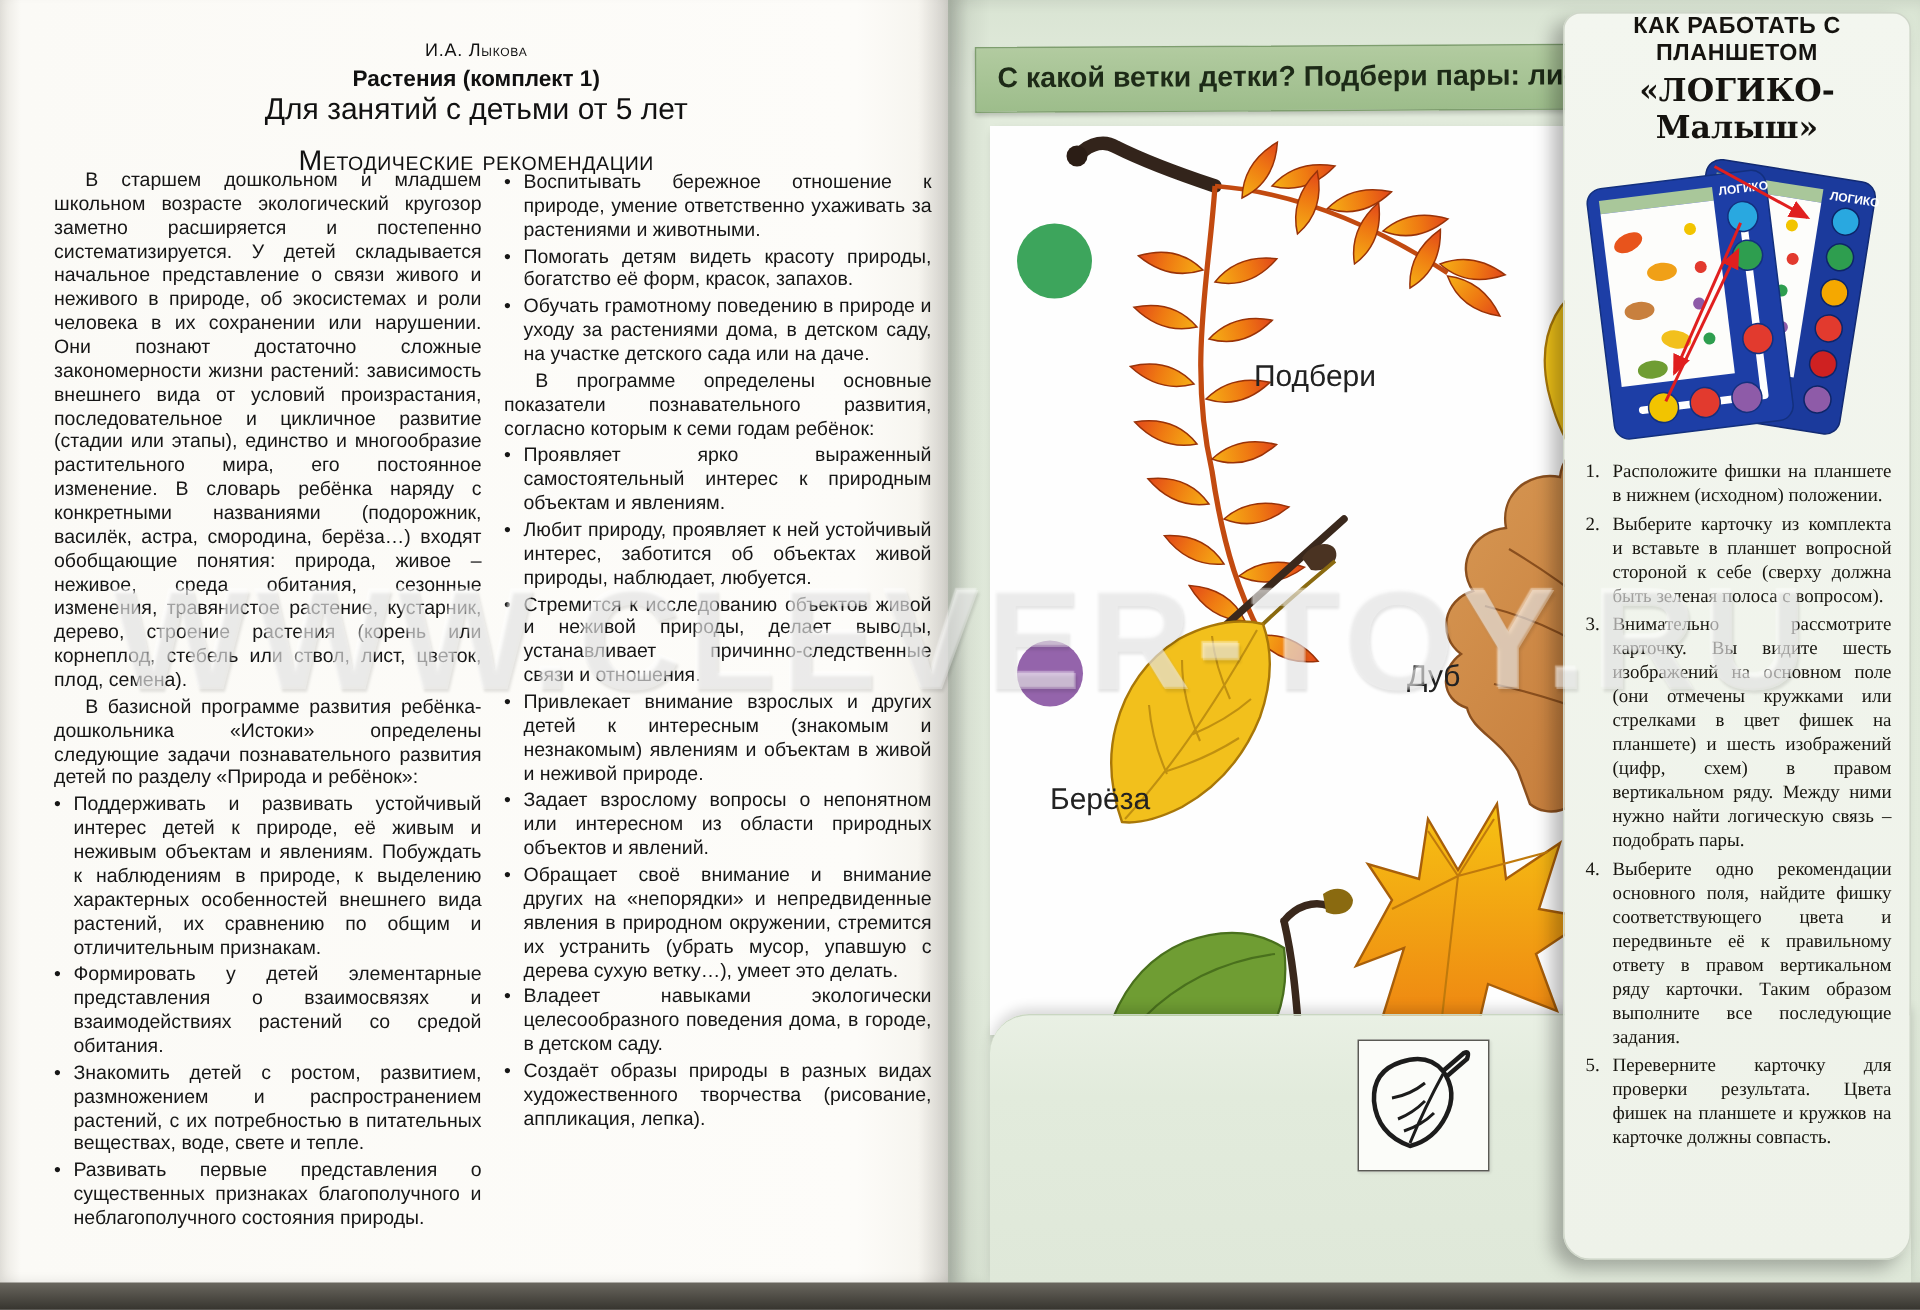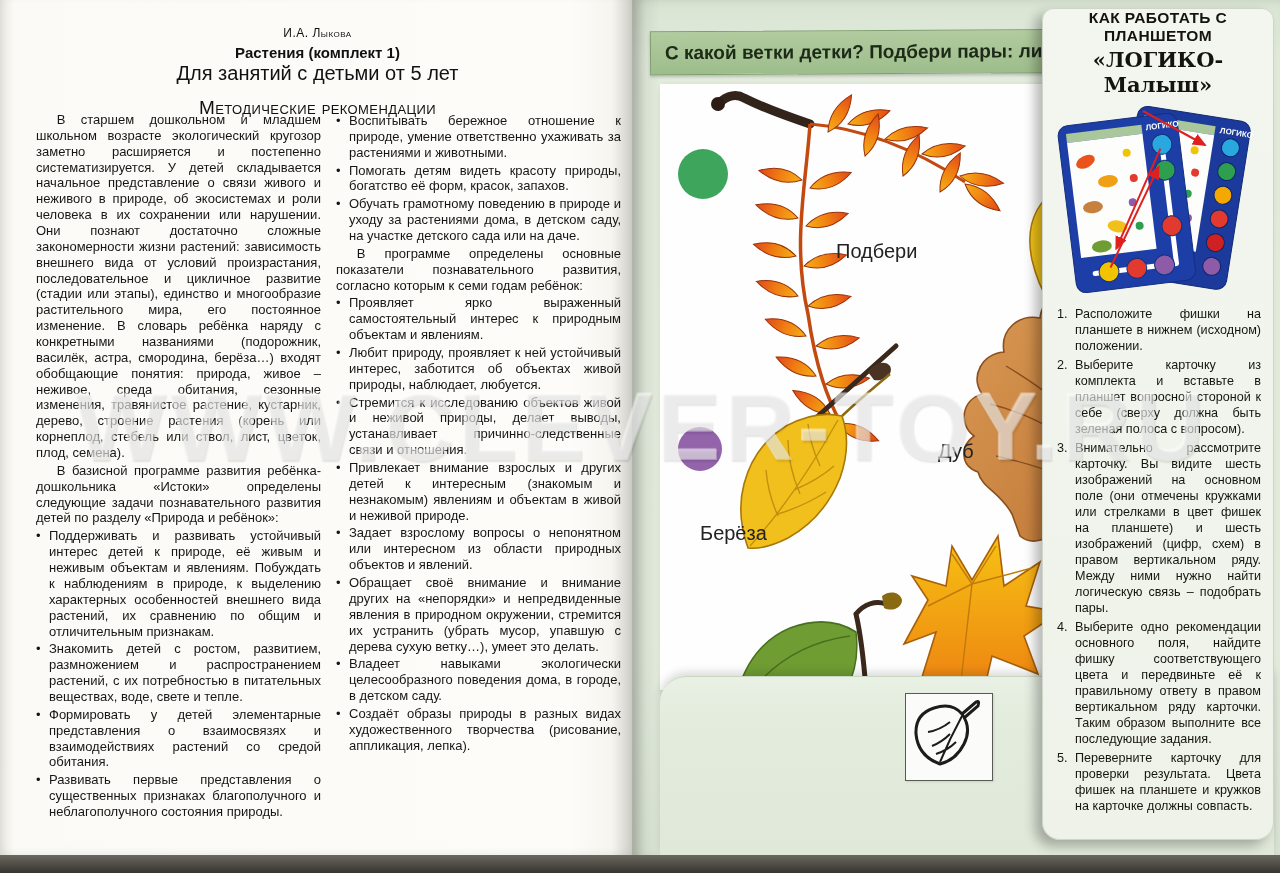--- a/index.html
+++ b/index.html
@@ -54,21 +54,21 @@
   
   .sidebar{position:absolute;left:1042px;top:8px;width:230px;height:830px;z-index:6;
     background:linear-gradient(180deg,#f3f6ef 0,#eef2e9 100%);
     border-radius:12px 12px 18px 18px;border:1px solid #cfd6c9;
     box-shadow:-7px 6px 12px rgba(0,0,0,.28);overflow:hidden;}
   .sb-title{text-align:center;color:#15130f;}
   .sb-title .t1{font-size:15.5px;font-weight:bold;letter-spacing:.4px;}
   .sb-title .t2{font-family:"DejaVu Serif",serif;font-size:21px;font-weight:bold;margin-top:2px;}
   .sb-art{display:block;margin:8px auto 0 auto;}
   ol.steps{margin:10px 0 0 0;padding:0 12px 0 14px;list-style:none;counter-reset:st;
-    font-size:12.6px;line-height:1.27;color:#17150f;text-align:justify;}
+    font-size:12.6px;line-height:1.27;color:#17150f;text-align:justify;font-family:Liberation Serif, serif;}
   ol.steps li{position:relative;padding-left:18px;margin-bottom:3px;counter-increment:st;}
   ol.steps li::before{content:counter(st) ".";position:absolute;left:0;top:0;}
 
   
   .watermark{position:absolute;left:-18px;top:372px;width:1320px;z-index:9;pointer-events:none;
     font-size:96px;font-weight:bold;letter-spacing:4px;text-align:center;white-space:nowrap;
     color:rgba(250,250,248,.34);
     text-shadow:1px 2px 2px rgba(0,0,0,.10),-1px -1px 1px rgba(255,255,255,.45);}
   .bottom-shadow{position:absolute;left:0;top:855px;width:1280px;height:18px;z-index:8;
     background:linear-gradient(180deg,#6a675f 0,#37352f 100%);}
@@ -85,22 +85,22 @@
       <div class="lp-sub">Для занятий с детьми от 5 лет</div>
       <div class="lp-section">Методические рекомендации</div>
     </div>
 
     <div class="cols">
       <div class="col">
         <p>В старшем дошкольном и младшем школьном возрасте экологический кругозор заметно расширяется и постепенно систематизируется. У детей складывается начальное представление о связи живого и неживого в природе, об экосистемах и роли человека в их сохранении или нарушении. Они познают достаточно сложные закономерности жизни растений: зависимость внешнего вида от условий произрастания, последовательное и цикличное развитие (стадии или этапы), единство и многообразие растительного мира, его постоянное изменение. В словарь ребёнка наряду с конкретными названиями (подорожник, василёк, астра, смородина, берёза…) входят обобщающие понятия: природа, живое – неживое, среда обитания, сезонные изменения, травянистое растение, кустарник, дерево, строение растения (корень или корнеплод, стебель или ствол, лист, цветок, плод, семена).</p>
         <p>В базисной программе развития ребёнка-дошкольника «Истоки» определены следующие задачи познавательного развития детей по разделу «Природа и ребёнок»:</p>
         <ul class="dots">
           <li>Поддерживать и развивать устойчивый интерес детей к природе, её живым и неживым объектам и явлениям. Побуждать к наблюдениям в природе, к выделению характерных особенностей внешнего вида растений, их сравнению по общим и отличительным признакам.</li>
+          <li>Формировать у детей элементарные представления о взаимосвязях и взаимодействиях растений со средой обитания.</li>
           <li>Знакомить детей с ростом, развитием, размножением и распространением растений, с их потребностью в питательных веществах, воде, свете и тепле.</li>
-          <li>Формировать у детей элементарные представления о взаимосвязях и взаимодействиях растений со средой обитания.</li>
           <li>Развивать первые представления о существенных признаках благополучного и неблагополучного состояния природы.</li>
         </ul>
       </div>
       <div class="col">
         <ul class="dots">
           <li>Воспитывать бережное отношение к природе, умение ответственно ухаживать за растениями и животными.</li>
           <li>Помогать детям видеть красоту природы, богатство её форм, красок, запахов.</li>
           <li>Обучать грамотному поведению в природе и уходу за растениями дома, в детском саду, на участке детского сада или на даче.</li>
         </ul>
         <p>В программе определены основные показатели познавательного развития, согласно которым к семи годам ребёнок:</p>

